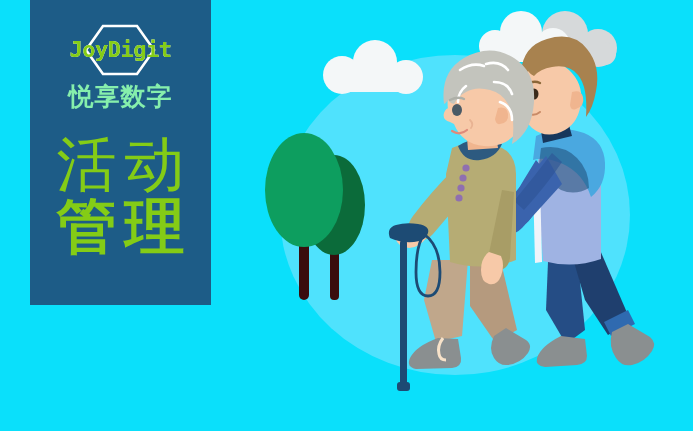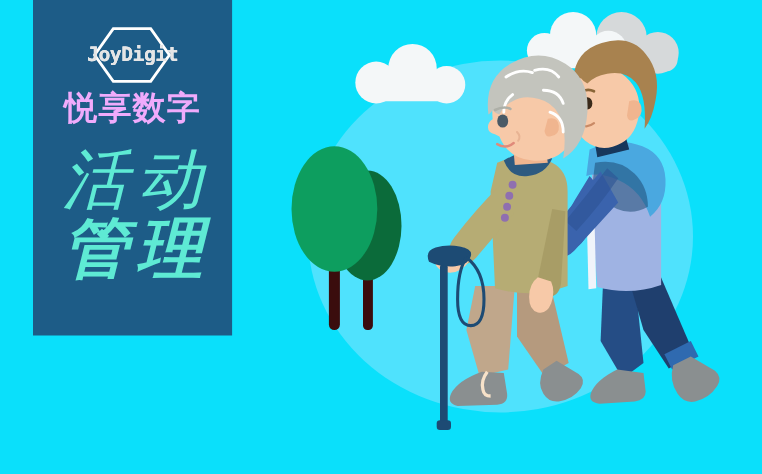--- a/index.html
+++ b/index.html
@@ -66,51 +66,50 @@
     top: 2px;
     width: 72px;
     height: 52px;
   }
 
   #logo-wordmark {
     position: relative;
     z-index: 2;
     font-family: "DejaVu Sans Mono", monospace;
     font-weight: bold;
-    font-size: 18px;
+    font-size: 22px;
     letter-spacing: -0.5px;
-    color: #e5e5e5;
+    color: #84cc16;
     line-height: 1;
     white-space: nowrap;
     text-shadow:
       0 0 0 #fff;
   }
 
   #logo-cn {
     margin-top: 6px;
     font-family: "DejaVu Sans", sans-serif;
     font-weight: bold;
-    font-size: 30px;
+    font-size: 25px;
     letter-spacing: 1px;
-    color: #f0abfc;
+    color: #86efac;
     line-height: 1;
     white-space: nowrap;
   }
 
   #panel-title {
     margin-top: 14px;
-    color: #5eead4;
+    color: #84cc16;
     text-align: center;
     font-family: "DejaVu Sans", sans-serif;
     font-size: 60px;
     line-height: 1.03;
     letter-spacing: 8px;
     text-indent: 8px;
     font-weight: 400;
-    font-style: italic;
   }
   #panel-title .line {
     display: block;
     white-space: nowrap;
   }
   #panel-title .line2 {
     font-weight: bold;
     text-align: right;
   }
 </style>

